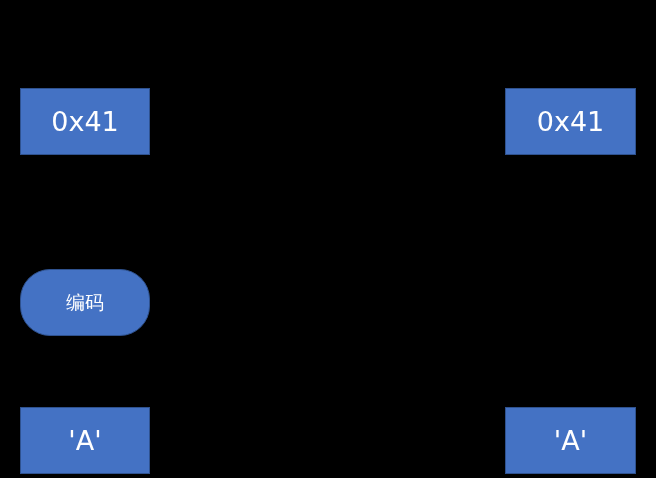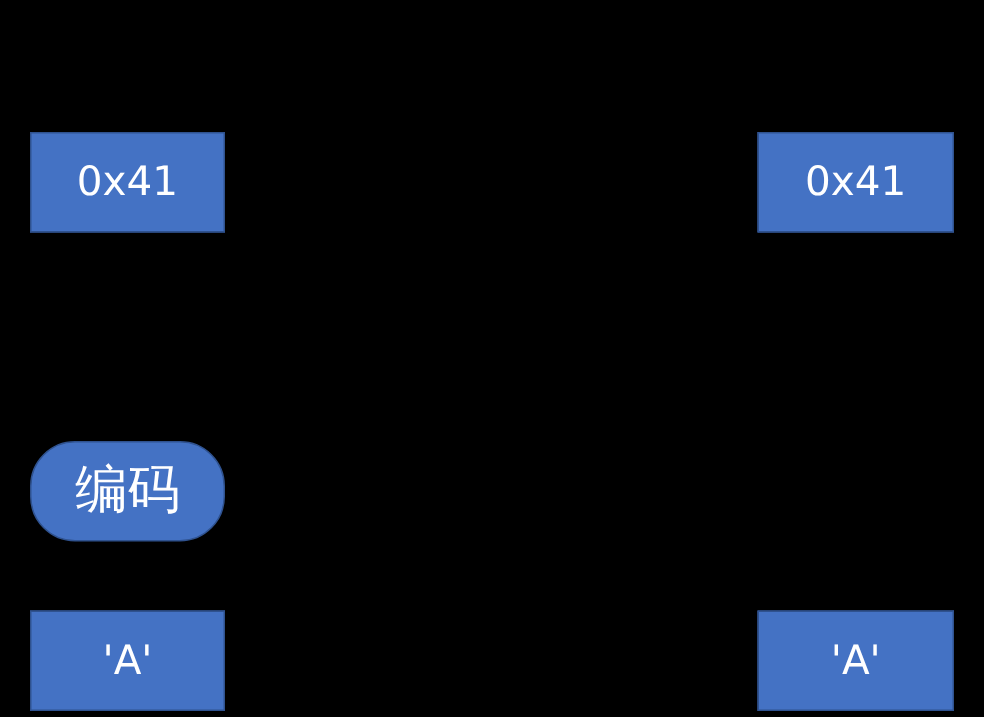--- a/index.html
+++ b/index.html
@@ -53,24 +53,24 @@
     left: 505px;
     top: 88px;
     width: 131px;
     height: 67px;
     font-size: 27px;
   }
 
   
   .node-op-left {
     left: 20px;
-    top: 294px;
+    top: 269px;
     width: 130px;
     height: 67px;
-    font-size: 35px;
+    font-size: 19px;
     border-radius: 30px;
   }
   .node-op-right {
     left: 505px;
     top: 281px;
     width: 131px;
     height: 67px;
     font-size: 27px;
   }
 

